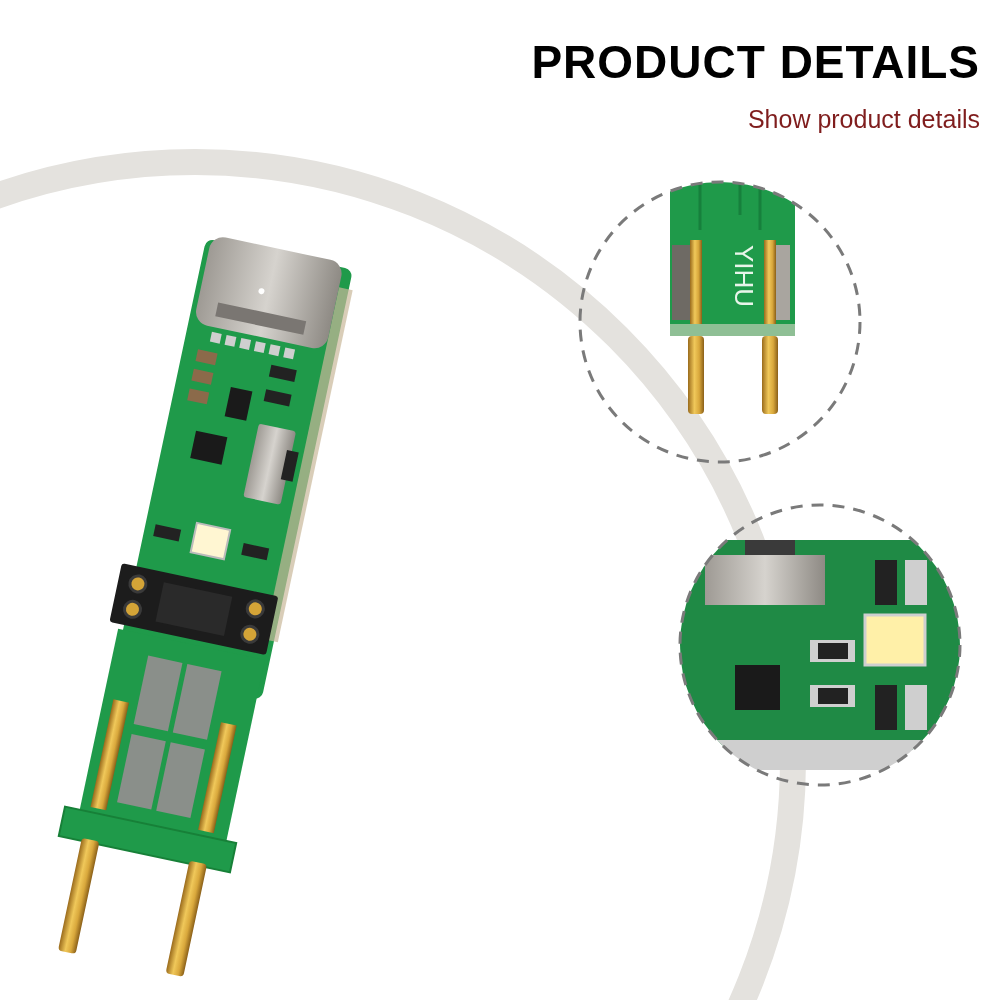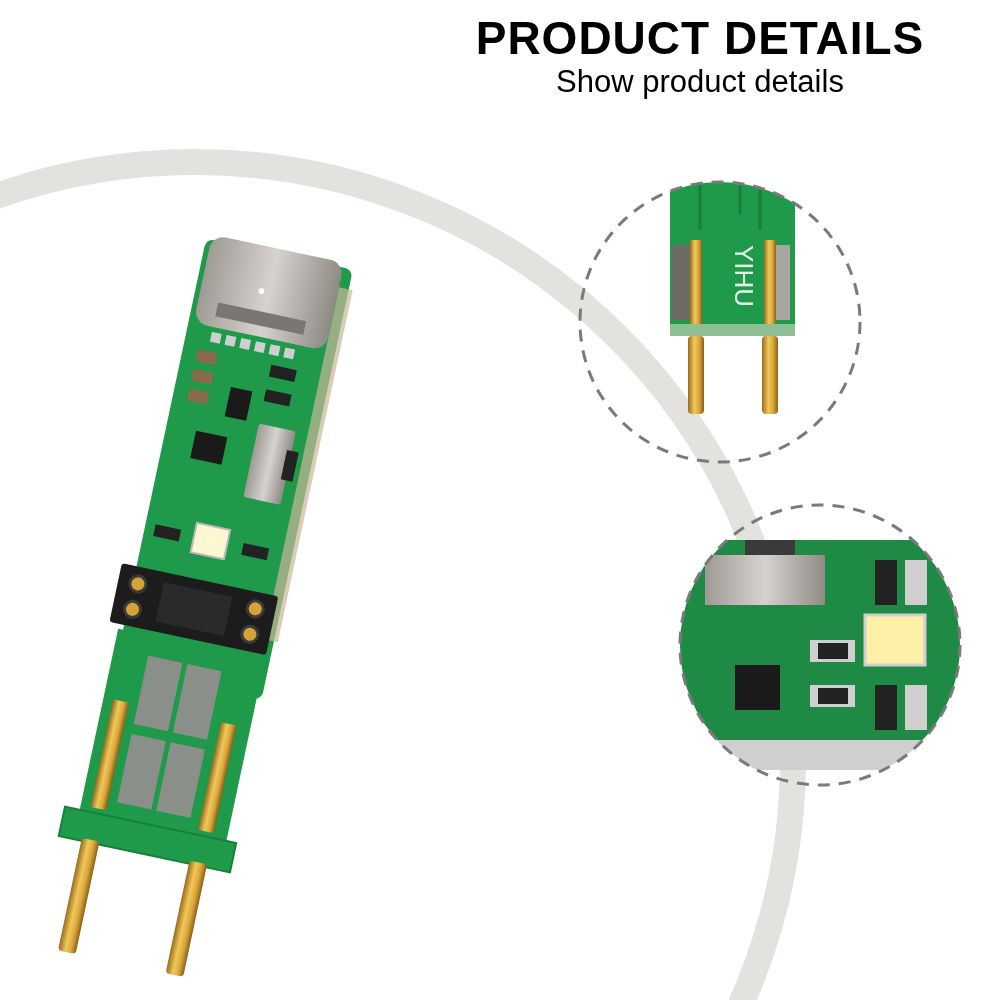--- a/index.html
+++ b/index.html
@@ -1,19 +1,19 @@
 <!DOCTYPE html>
 <html><head>
 <meta charset="utf-8">
 <style>
   html, body { margin: 0; padding: 0; }
   body { width: 1000px; height: 1000px; background: #ffffff; position: relative; overflow: hidden; font-family: "Liberation Sans", sans-serif; }
-  .header { position: absolute; top: 12px; left: 420px; width: 560px; text-align: center; }
+  .header { position: absolute; top: 36px; left: 420px; width: 560px; text-align: right; }
   .title { font-family: "Liberation Sans", sans-serif; font-weight: 700; font-size: 46px; letter-spacing: 1px; color: #000; line-height: 52px; margin: 0; }
-  .subtitle { font-family: "Liberation Sans", sans-serif; font-size: 31px; color: #000000; line-height: 32px; margin-top: 2px; }
+  .subtitle { font-family: "Liberation Sans", sans-serif; font-size: 25px; color: #7f1d1d; line-height: 32px; margin-top: 15px; }
   svg.scene { position: absolute; left: 0; top: 0; }
 </style>
 </head>
 <body>
 
 <div class="header">
   <div class="title">PRODUCT DETAILS</div>
   <div class="subtitle">Show product details</div>
 </div>
 

